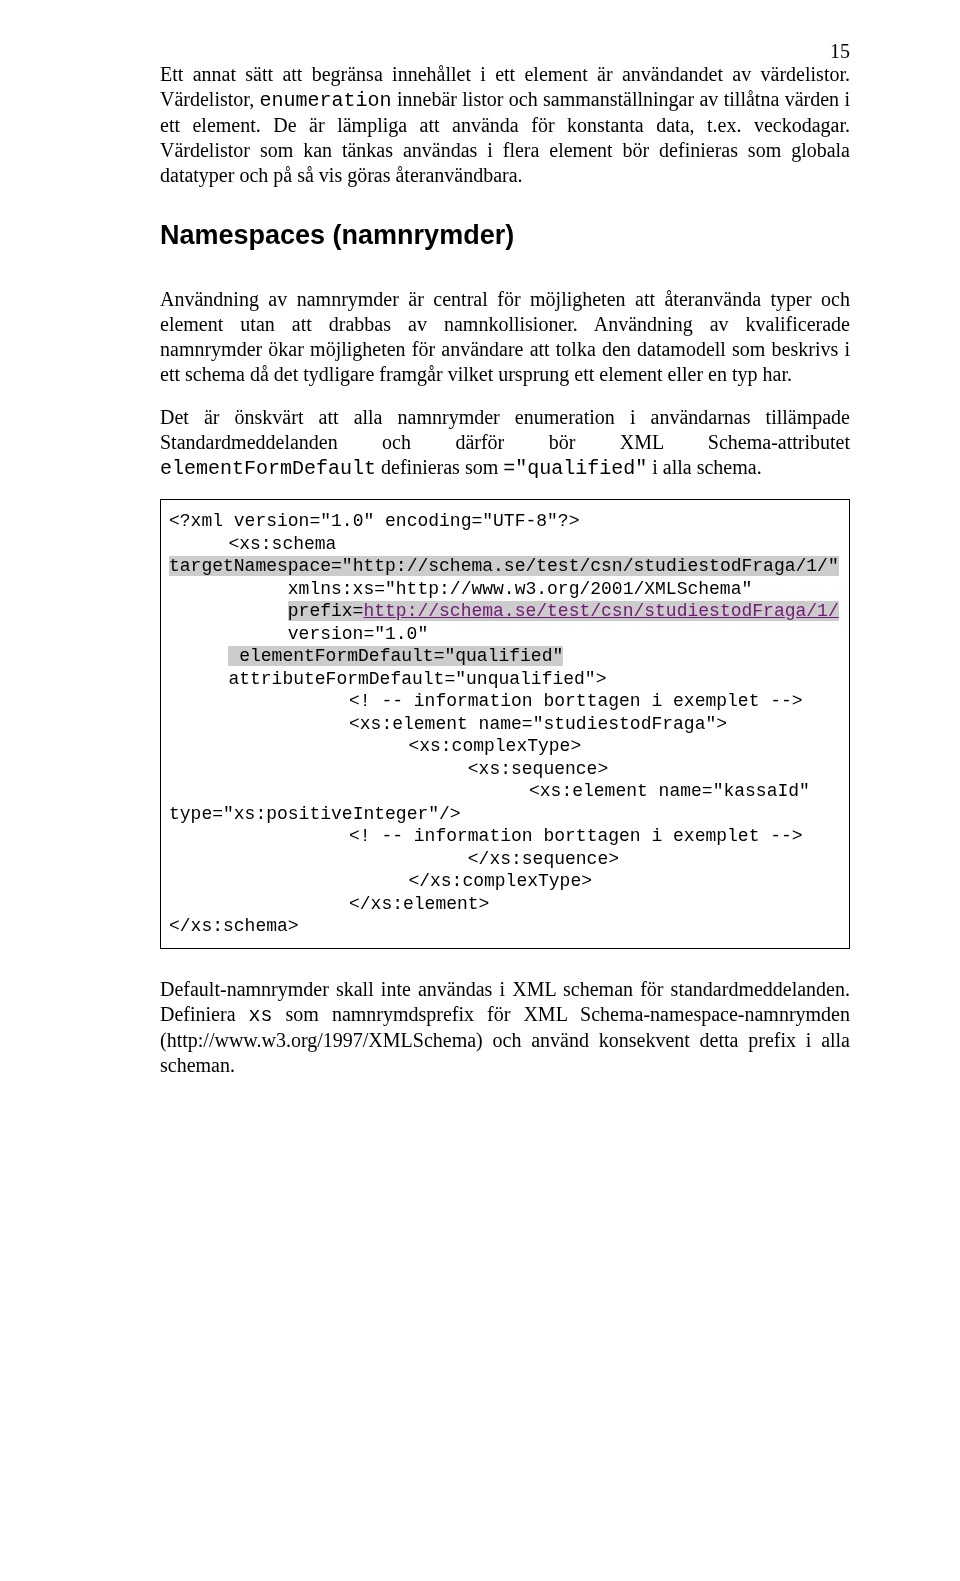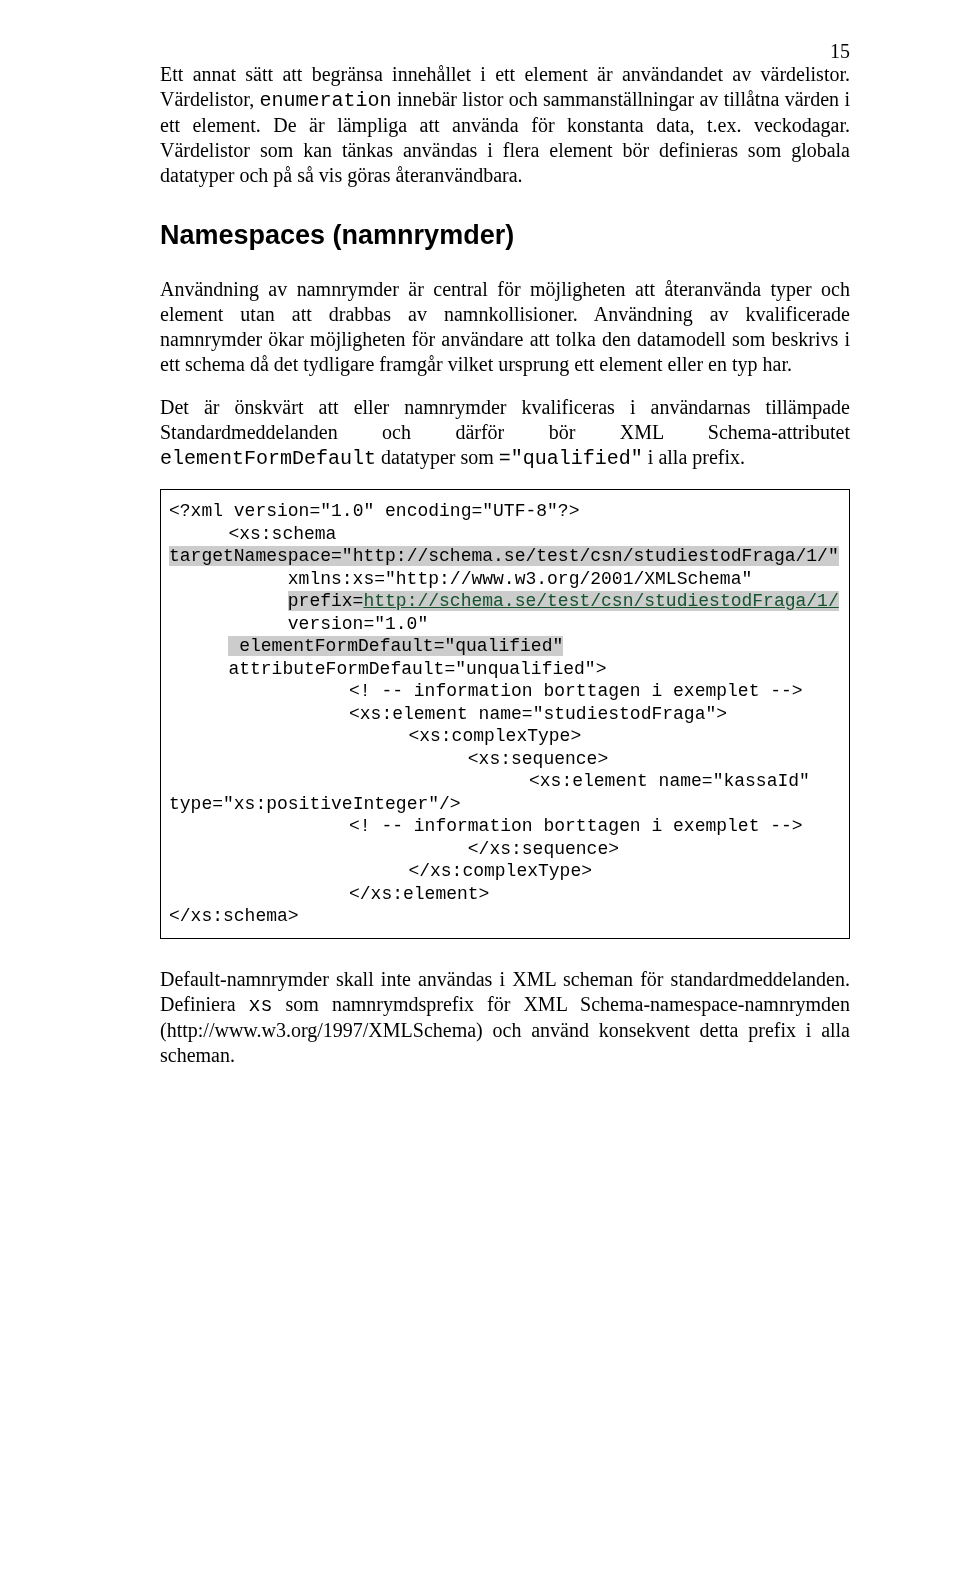--- a/index.html
+++ b/index.html
@@ -28,37 +28,37 @@
     margin: 12px 0 18px 0;
     text-align: justify;
   }
   .mono {
     font-family: "Courier New", Courier, monospace;
   }
   h2 {
     font-family: Arial, Helvetica, sans-serif;
     font-weight: bold;
     font-size: 27px;
-    margin: 32px 0 26px 0;
+    margin: 32px 0 36px 0;
   }
   .code-block {
     border: 1px solid #000;
     padding: 10px 8px;
     font-family: "Courier New", Courier, monospace;
     font-size: 18px;
     line-height: 1.25;
     white-space: pre-wrap;
     word-break: break-word;
     margin: 10px 0 28px 0;
   }
   .hl {
     background: #cccccc;
   }
   .link {
-    color: #14532d;
+    color: #701a75;
     text-decoration: underline;
   }
   .sp1 { display:inline-block; width: 3.3em; }
   .sp2 { display:inline-block; width: 6.6em; }
   .sp3 { display:inline-block; width: 10em; }
   .sp4 { display:inline-block; width: 13.3em; }
   .sp5 { display:inline-block; width: 16.6em; }
   .sp6 { display:inline-block; width: 20em; }
 </style>
 </head>
@@ -70,21 +70,21 @@
   <p>
     <span>Ett annat sätt att begränsa innehållet i ett element är användandet av värdelistor. Värdelistor, </span><span class="mono">enumeration</span><span> innebär listor och sammanställningar av tillåtna värden i ett element. De är lämpliga att använda för konstanta data, t.ex. veckodagar. Värdelistor som kan tänkas användas i flera element bör definieras som globala datatyper och på så vis göras återanvändbara.</span>
   </p>
 
   <h2>Namespaces (namnrymder)</h2>
 
   <p>Användning av namnrymder är central för möjligheten att återanvända typer och element utan att drabbas av namnkollisioner. Användning av kvalificerade namnrymder ökar möjligheten för användare att tolka den datamodell som beskrivs i ett schema då det tydligare framgår vilket ursprung ett element eller en typ har.</p>
 
 
   <p>
-    <span>Det är önskvärt att eller namnrymder kvalificeras i användarnas tillämpade Standardmeddelanden och därför bör XML Schema-attributet </span><span class="mono">elementFormDefault</span><span> datatyper som </span><span class="mono">="qualified"</span><span> i alla prefix.</span>
+    <span>Det är önskvärt att alla namnrymder enumeration i användarnas tillämpade Standardmeddelanden och därför bör XML Schema-attributet </span><span class="mono">elementFormDefault</span><span> definieras som </span><span class="mono">="qualified"</span><span> i alla schema.</span>
   </p>
 
   <div class="code-block"><span>&lt;?xml version="1.0" encoding="UTF-8"?&gt;</span>
 <span class="sp1"></span><span>&lt;xs:schema</span>
 <span class="hl">targetNamespace="http://schema.se/test/csn/studiestodFraga/1/"</span>
 <span class="sp2"></span><span>xmlns:xs="http://www.w3.org/2001/XMLSchema"</span>
 <span class="sp2"></span><span class="hl"><span>prefix=</span><span class="link">http://schema.se/test/csn/studiestodFraga/1/</span></span>
 <span class="sp2"></span><span>version="1.0"</span>
 <span class="sp1"></span><span class="hl"> <span>elementFormDefault="qualified"</span></span>
 <span class="sp1"></span><span>attributeFormDefault="unqualified"&gt;</span>

